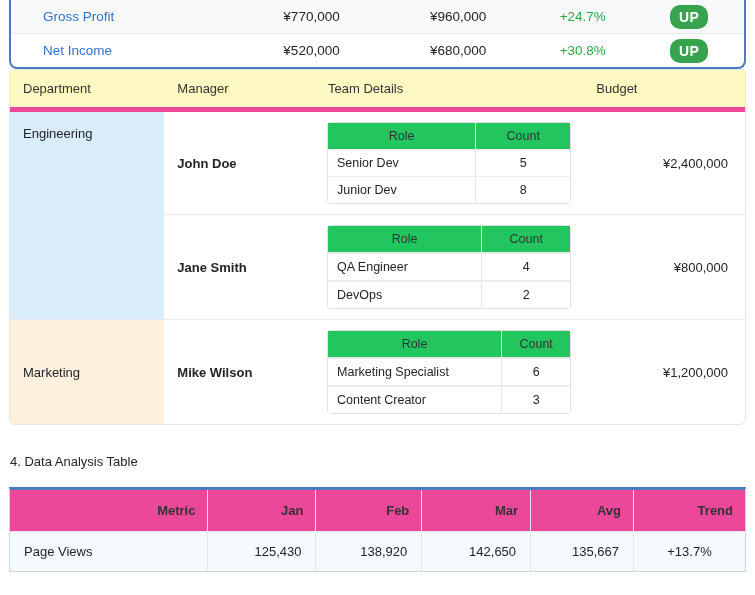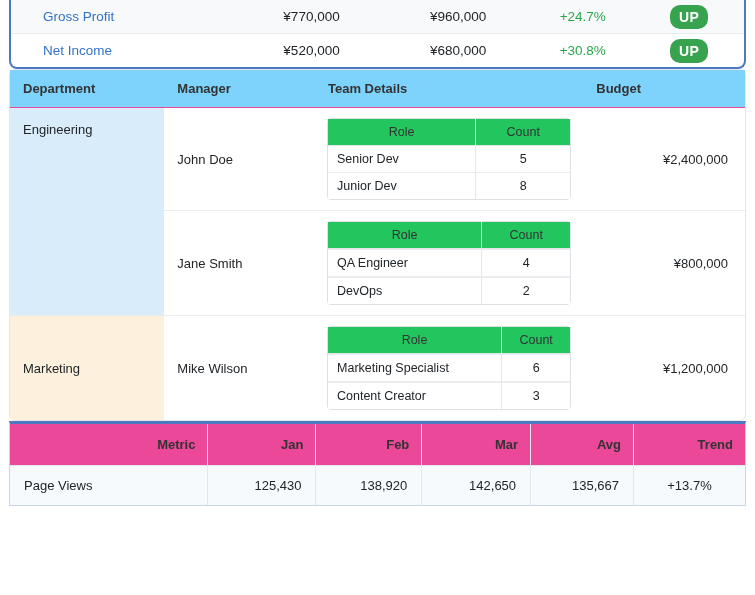--- a/index.html
+++ b/index.html
@@ -32,28 +32,28 @@
   
   .sec-heading{font-size:13px;color:#212529;font-weight:normal;margin:0;}
   #heading-3{margin:28px 0 21px 1px;}
   #heading-4{margin:29px 0 18px 1px;}
 
   
   .nested-outer{
     border:1px solid #e2e5e9;border-radius:6px;font-size:13px;
   }
   .nested-outer thead th{
-    background:#7dd3fc;font-weight:bold;text-align:left;color:#333;
-    padding:11px 13px;border-bottom:1px solid #ec4899;
+    background:#fef9c3;font-weight:normal;text-align:left;color:#333;
+    padding:11px 13px;border-bottom:5px solid #ec4899;
   }
   .nested-outer td{vertical-align:middle;}
   .dept-cell{padding:14px 13px;font-size:13px;}
   .dept-eng{background:#d9ecf9;vertical-align:top !important;}
   .dept-mkt{background:#fdf1dd;vertical-align:middle;}
-  .manager-cell{padding:8px 13px;}
+  .manager-cell{padding:8px 13px;font-weight:bold;}
   .team-cell{padding:10px 12px;}
   .budget-cell{text-align:right;padding:8px 17px 8px 8px;}
   .row-sep td{border-top:1px solid #e9ecef;}
 
   
   .inner-table{
     width:100%;border:1px solid #dde1e6;border-radius:4px;font-size:12.5px;
   }
   .inner-table th{
     background:#22c55e;font-weight:normal;text-align:center;color:#333;
@@ -200,20 +200,21 @@
                 <td class="count">3</td>
               </tr>
             </tbody>
           </table>
         </td>
         <td class="budget-cell">¥1,200,000</td>
       </tr>
     </tbody>
   </table>
 
+  <h3 class="sec-heading" id="heading-4">4. Data Analysis Table</h3>
 
   <table class="analysis-table">
     <colgroup>
       <col style="width:27%">
         <col style="width:14.7%">
         <col style="width:14.4%">
       <col style="width:14.8%">
         <col style="width:14%">
         <col style="width:15.1%">
     </colgroup>

